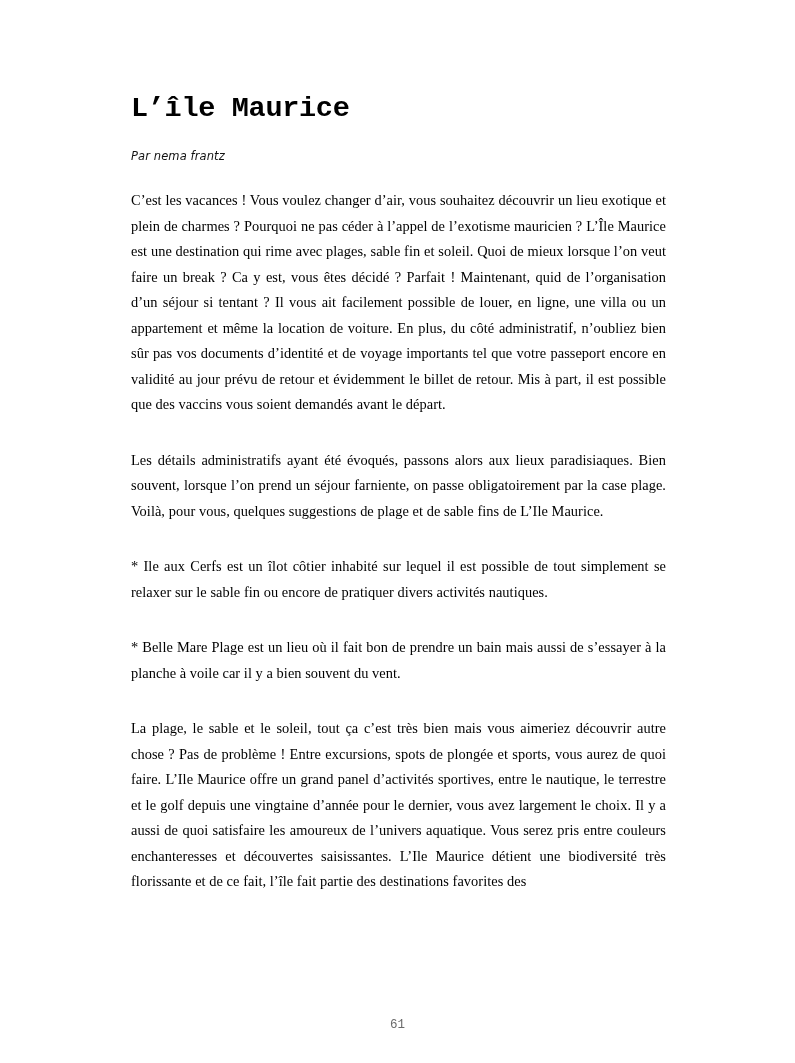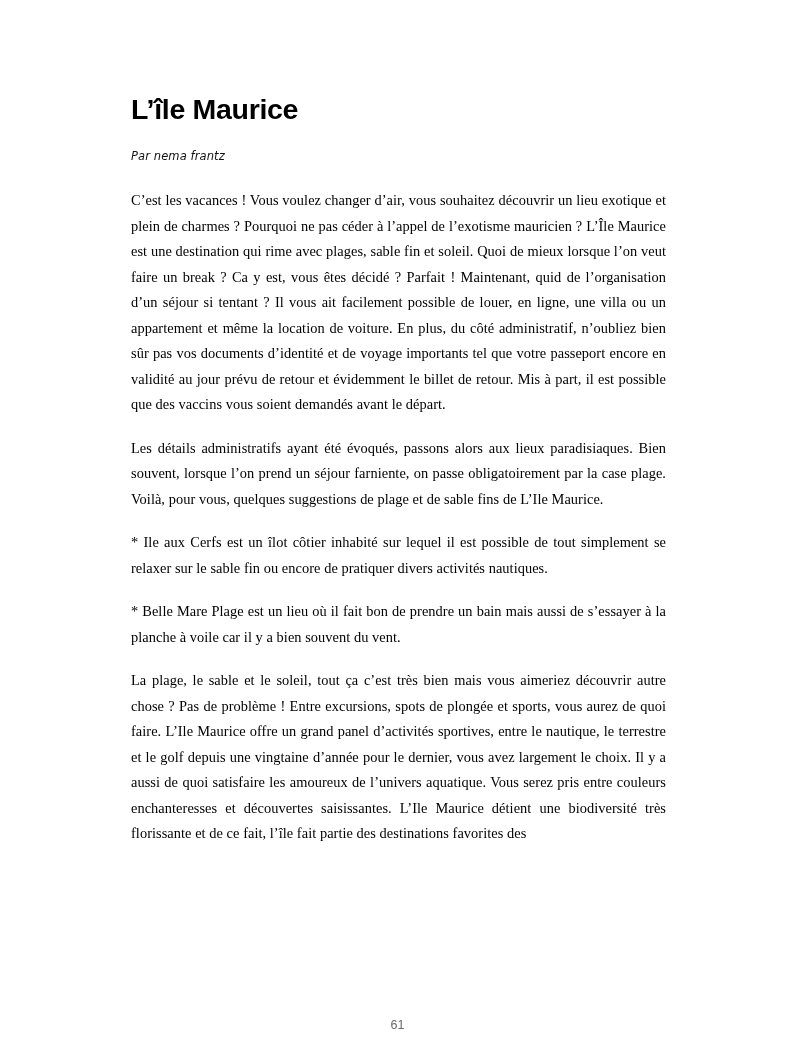--- a/index.html
+++ b/index.html
@@ -23,21 +23,21 @@
     height: 1063px;
     background: #ffffff;
   }
   .content {
     position: absolute;
     left: 131px;
     top: 92px;
     width: 535px;
   }
   .doc-title {
-    font-family: Liberation Sans, sans-serif;
+    font-family: Liberation Mono, monospace;
     font-size: 28.5px;
     font-weight: bold;
     letter-spacing: -0.3px;
     line-height: 1.2;
     margin: 0 0 0 0;
     color: #000;
   }
   .byline {
     font-family: "DejaVu Sans", sans-serif;
     font-style: italic;
@@ -51,32 +51,32 @@
     font-family: Liberation Serif, serif;
     font-size: 14.4px;
     line-height: 25.5px;
     text-align: justify;
     text-justify: inter-word;
     margin: 0;
     color: #000000;
     letter-spacing: 0.05px;
   }
   .body-text + .body-text {
-    margin-top: 18px;
+    margin-top: 30px;
   }
   .first-para {
     margin-top: 25px;
   }
   .page-number {
     position: absolute;
     left: 0;
     top: 1018px;
     width: 795px;
     text-align: center;
-    font-family: Liberation Sans, sans-serif;
+    font-family: Liberation Mono, monospace;
     font-size: 12.5px;
     color: #6a6a6a;
   }
 </style>
 </head>
 <body>
 
 <div class="page">
   <div class="content">
 

